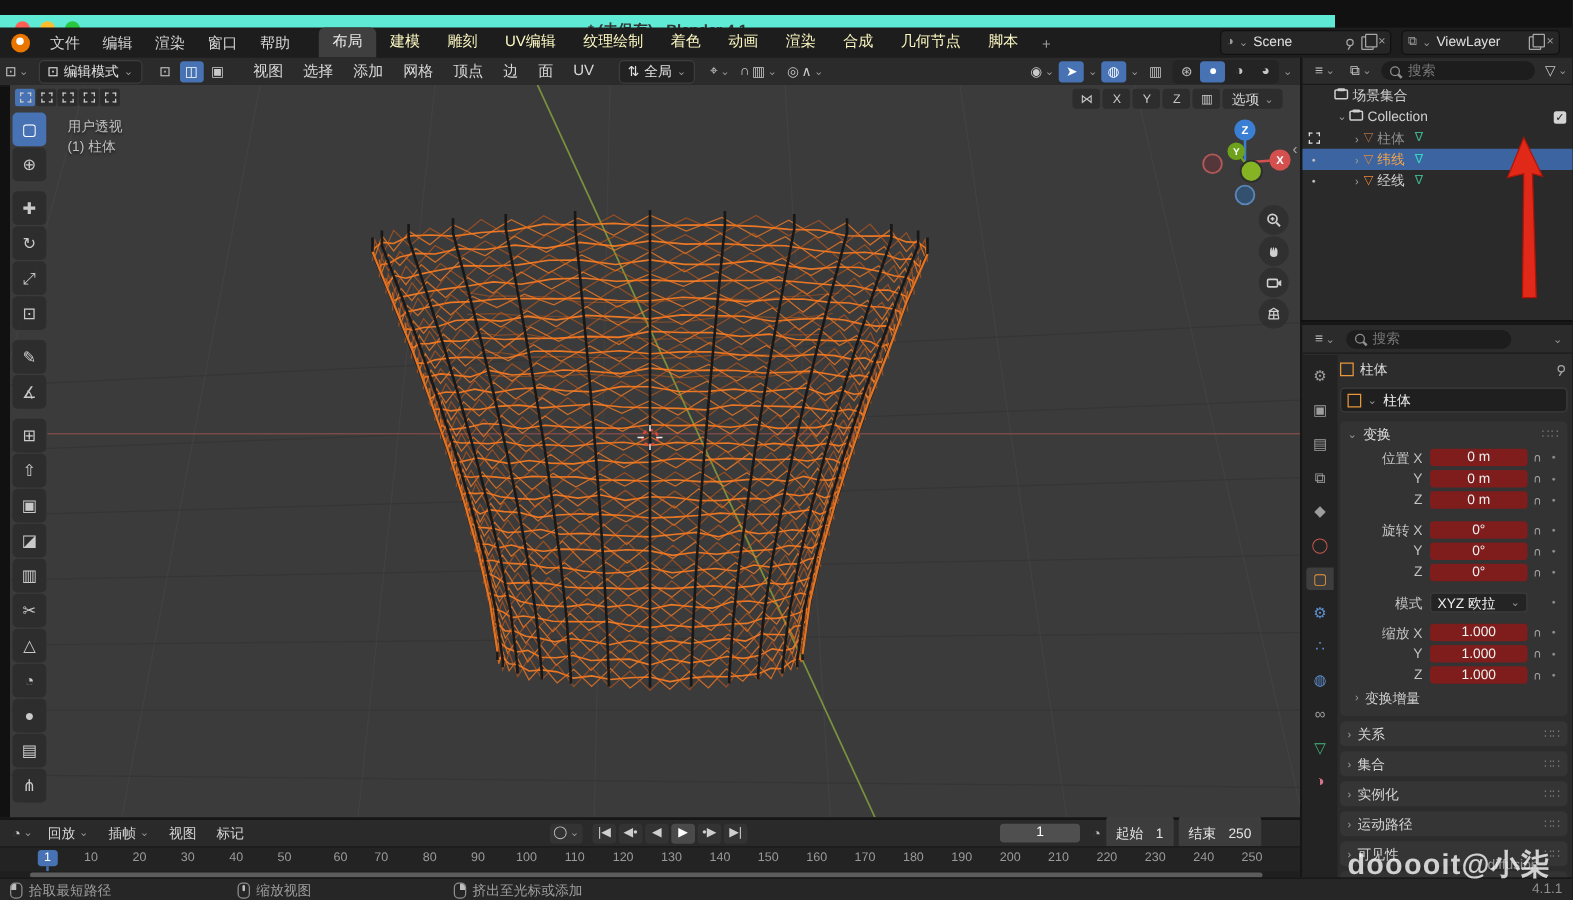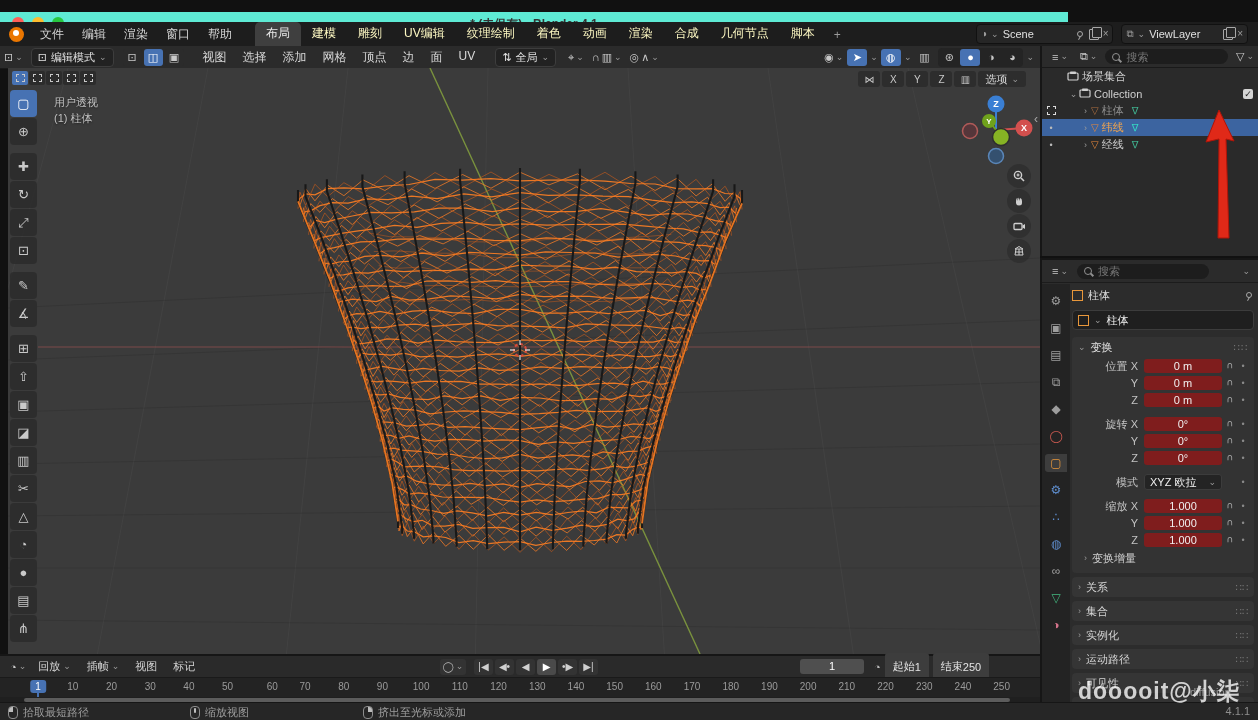--- a/index.html
+++ b/index.html
@@ -103,21 +103,21 @@
   
   #timeline{left:0;top:654px;width:1040px;height:48px;background:#2a2a2a;border-top:2px solid #161616;box-sizing:border-box;}
   #tl-header{display:flex;align-items:center;height:21px;padding-left:6px;position:relative;}
   .tl-menu{padding:0 8px;font-size:11px;color:#d5d5d5;display:flex;align-items:center;gap:3px;}
   #playbox{position:absolute;left:440px;display:flex;align-items:center;gap:2px;}
   .pbtn{min-width:15px;height:16px;color:#cfcfcf;font-size:10px;display:flex;align-items:center;justify-content:center;border-radius:3px;background:#333;padding:0 2px;}
   .pbtn.play{background:#4a4a4a;color:#fff;}
   #rec-btn{width:26px;height:16px;background:#333;border-radius:3px;display:flex;align-items:center;justify-content:center;gap:2px;color:#bbb;font-size:10px;margin-right:6px;}
   #cur-frame{position:absolute;left:800px;width:64px;height:15px;background:#4f4f4f;border-radius:3px;text-align:center;font-size:11px;color:#fff;line-height:15px;}
   #range-grp{position:absolute;left:874px;display:flex;align-items:center;gap:4px;}
-  .range-field{display:flex;background:#3d3d3d;border-radius:3px;height:27px;align-items:center;font-size:11px;color:#e4e4e4;padding:0 8px;gap:0;}
+  .range-field{display:flex;background:#3d3d3d;border-radius:3px;height:27px;align-items:center;font-size:11px;color:#e4e4e4;padding:0 8px;gap:10px;}
   #ruler{position:relative;height:19px;background:#232323;border-top:1px solid #1a1a1a;}
   .tick{position:absolute;top:3px;transform:translateX(-50%);font-size:10px;color:#9a9a9a;}
   #cf-badge{position:absolute;top:2px;transform:translateX(-50%);background:#4772b3;color:#fff;font-size:10px;border-radius:3px;padding:0 5px;line-height:13px;}
   #cf-line{position:absolute;top:15px;width:2px;height:4px;background:#4772b3;transform:translateX(-50%);}
   #tl-scroll{position:relative;height:6px;background:#1f1f1f;}
   #tl-thumb{position:absolute;left:24px;right:30px;top:1px;height:4px;background:#5c5c5c;border-radius:2px;}
   
   #statusbar{left:0;top:702px;width:1258px;height:18px;background:#262626;border-top:1px solid #161616;box-sizing:border-box;font-size:11px;color:#9d9d9d;}
   .hint{position:absolute;top:2px;display:flex;align-items:center;gap:5px;}
   .mouse{width:8px;height:11px;border:1px solid #8d8d8d;border-radius:4px;position:relative;}

